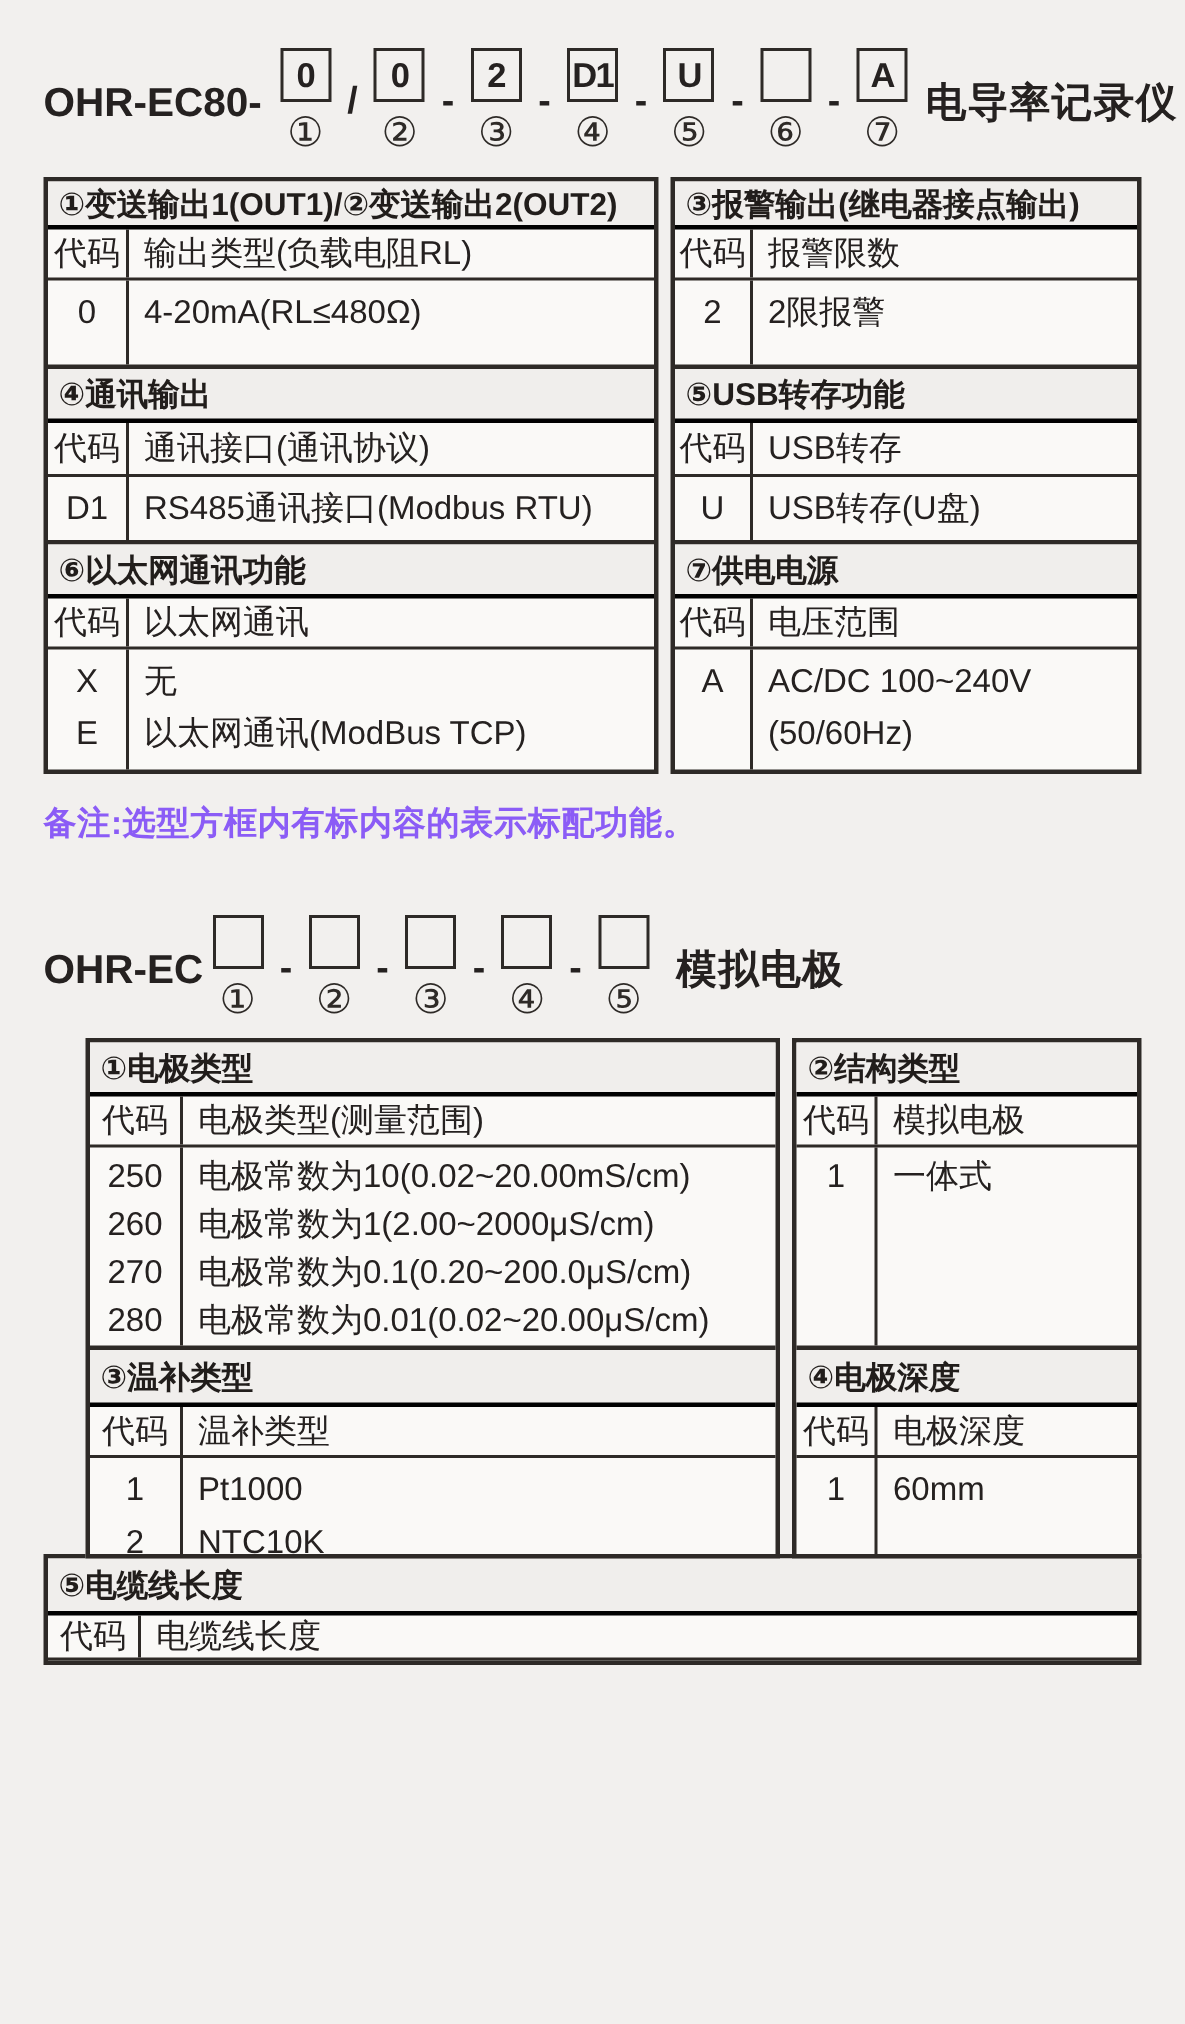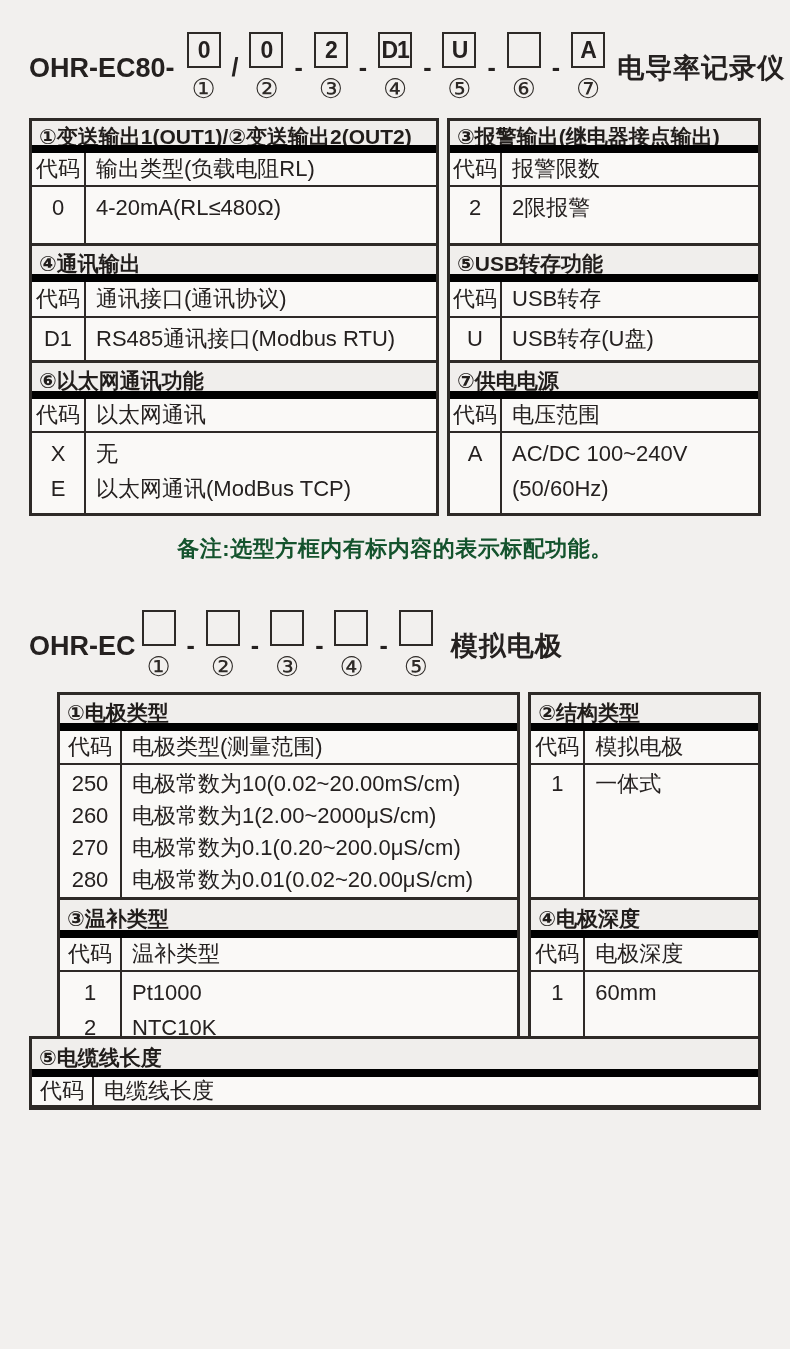--- a/index.html
+++ b/index.html
@@ -76,21 +76,21 @@
 
   section { border-top: 3px solid #2e2a27; }
   section:first-child { border-top: 0; }
 
   .thead {
     height: var(--hh); line-height: var(--hh);
     background: #f0eeec;
     font-size: 21px; font-weight: 800;
     padding-left: 7px;
     white-space: nowrap; overflow: hidden;
-    border-bottom: 8px solid #000000;
+    border-bottom: 3px solid #000000;
     color: #211d1b;
   }
   .trow { display: flex; }
   .trow .code {
     flex: 0 0 var(--cw);
     border-right: 2px solid #2e2a27;
     text-align: center;
   }
   .trow .desc { flex: 1 1 auto; padding-left: 10px; white-space: nowrap; overflow: hidden; }
   .sub { height: var(--sh); border-bottom: 2px solid #2e2a27; font-size: 22px; }
@@ -110,23 +110,22 @@
   .a-right { --cw: 52px; }
   .b-left  { --cw: 62px; }
   .b-right { --cw: 54px; }
   .fullw   { --cw: 62px; }
   .sb1 .tbody .lines > div { line-height: 32px; }
 
   
   .note {
     margin-top: 18px;
     font-size: 22px; font-weight: 700;
-    color: #14532d;
+    color: #8b5cf6;
     letter-spacing: 0.5px;
-    text-align: center;
   }
 </style>
 </head>
 <body>
 
 <div class="content">
 
 
   <div class="model-line">
     <span class="mtext prefix">OHR-EC80-</span>

